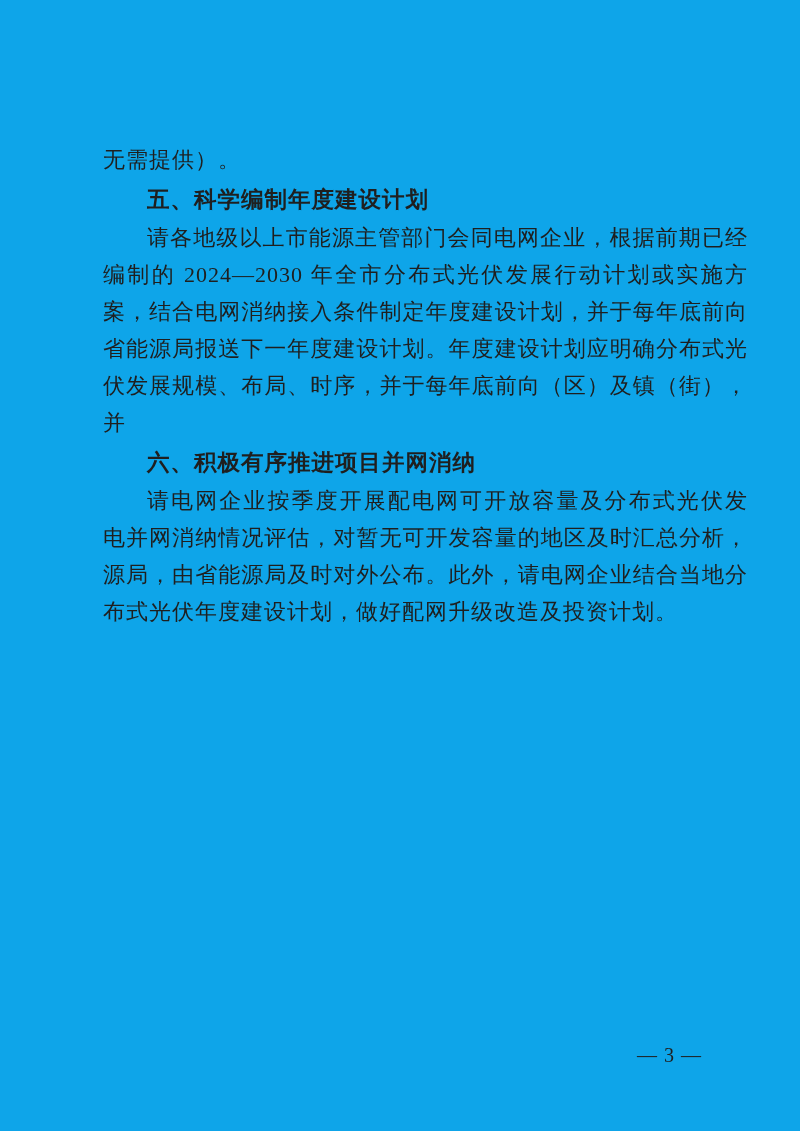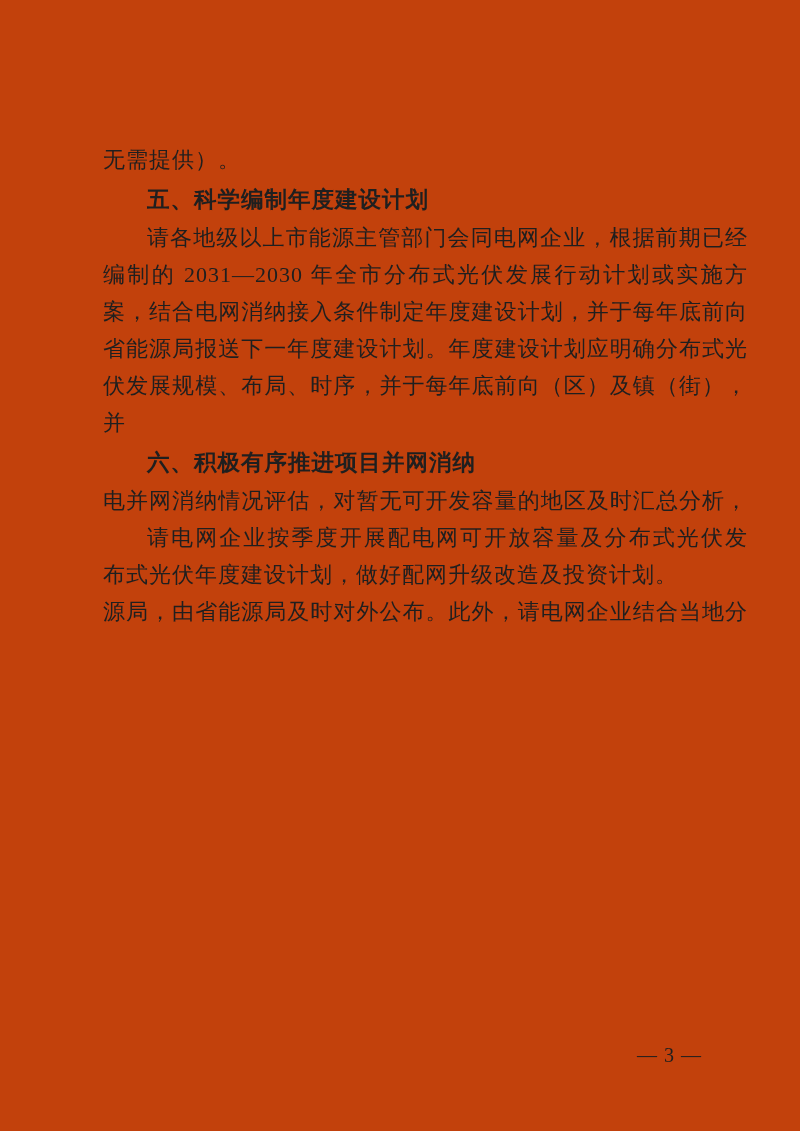--- a/index.html
+++ b/index.html
@@ -4,21 +4,21 @@
 <style>
   html, body {
     margin: 0;
     padding: 0;
     background: #ffffff;
   }
   .page {
     position: relative;
     width: 800px;
     height: 1131px;
-    background: #c2410c;
+    background: #0ea5e9;
     overflow: hidden;
     font-family: "Liberation Serif", "DejaVu Serif", serif;
     color: #1f1f1f;
   }
   .content {
     position: absolute;
     left: 103px;
     top: 141px;
     width: 645px;
   }
@@ -56,28 +56,28 @@
 <body>
 
 <div class="page">
   <div class="content">
 
     <div class="line">无需提供）。</div>
 
     <div class="heading indent">五、科学编制年度建设计划</div>
 
     <div class="line indent full">请各地级以上市能源主管部门会同电网企业，根据前期已经</div>
-    <div class="line full">编制的 2031—2030 年全市分布式光伏发展行动计划或实施方</div>
+    <div class="line full">编制的 2024—2030 年全市分布式光伏发展行动计划或实施方</div>
     <div class="line full">案，结合电网消纳接入条件制定年度建设计划，并于每年底前向</div>
     <div class="line full">省能源局报送下一年度建设计划。年度建设计划应明确分布式光</div>
     <div class="line full">伏发展规模、布局、时序，并于每年底前向（区）及镇（街），并</div>
 
     <div class="heading indent">六、积极有序推进项目并网消纳</div>
 
+    <div class="line indent full">请电网企业按季度开展配电网可开放容量及分布式光伏发</div>
     <div class="line full">电并网消纳情况评估，对暂无可开发容量的地区及时汇总分析，</div>
-    <div class="line indent full">请电网企业按季度开展配电网可开放容量及分布式光伏发</div>
+    <div class="line full">源局，由省能源局及时对外公布。此外，请电网企业结合当地分</div>
     <div class="line">布式光伏年度建设计划，做好配网升级改造及投资计划。</div>
-    <div class="line full">源局，由省能源局及时对外公布。此外，请电网企业结合当地分</div>
 
   </div>
 
   <div class="footer">— 3 —</div>
 </div>
 
 </body></html>

